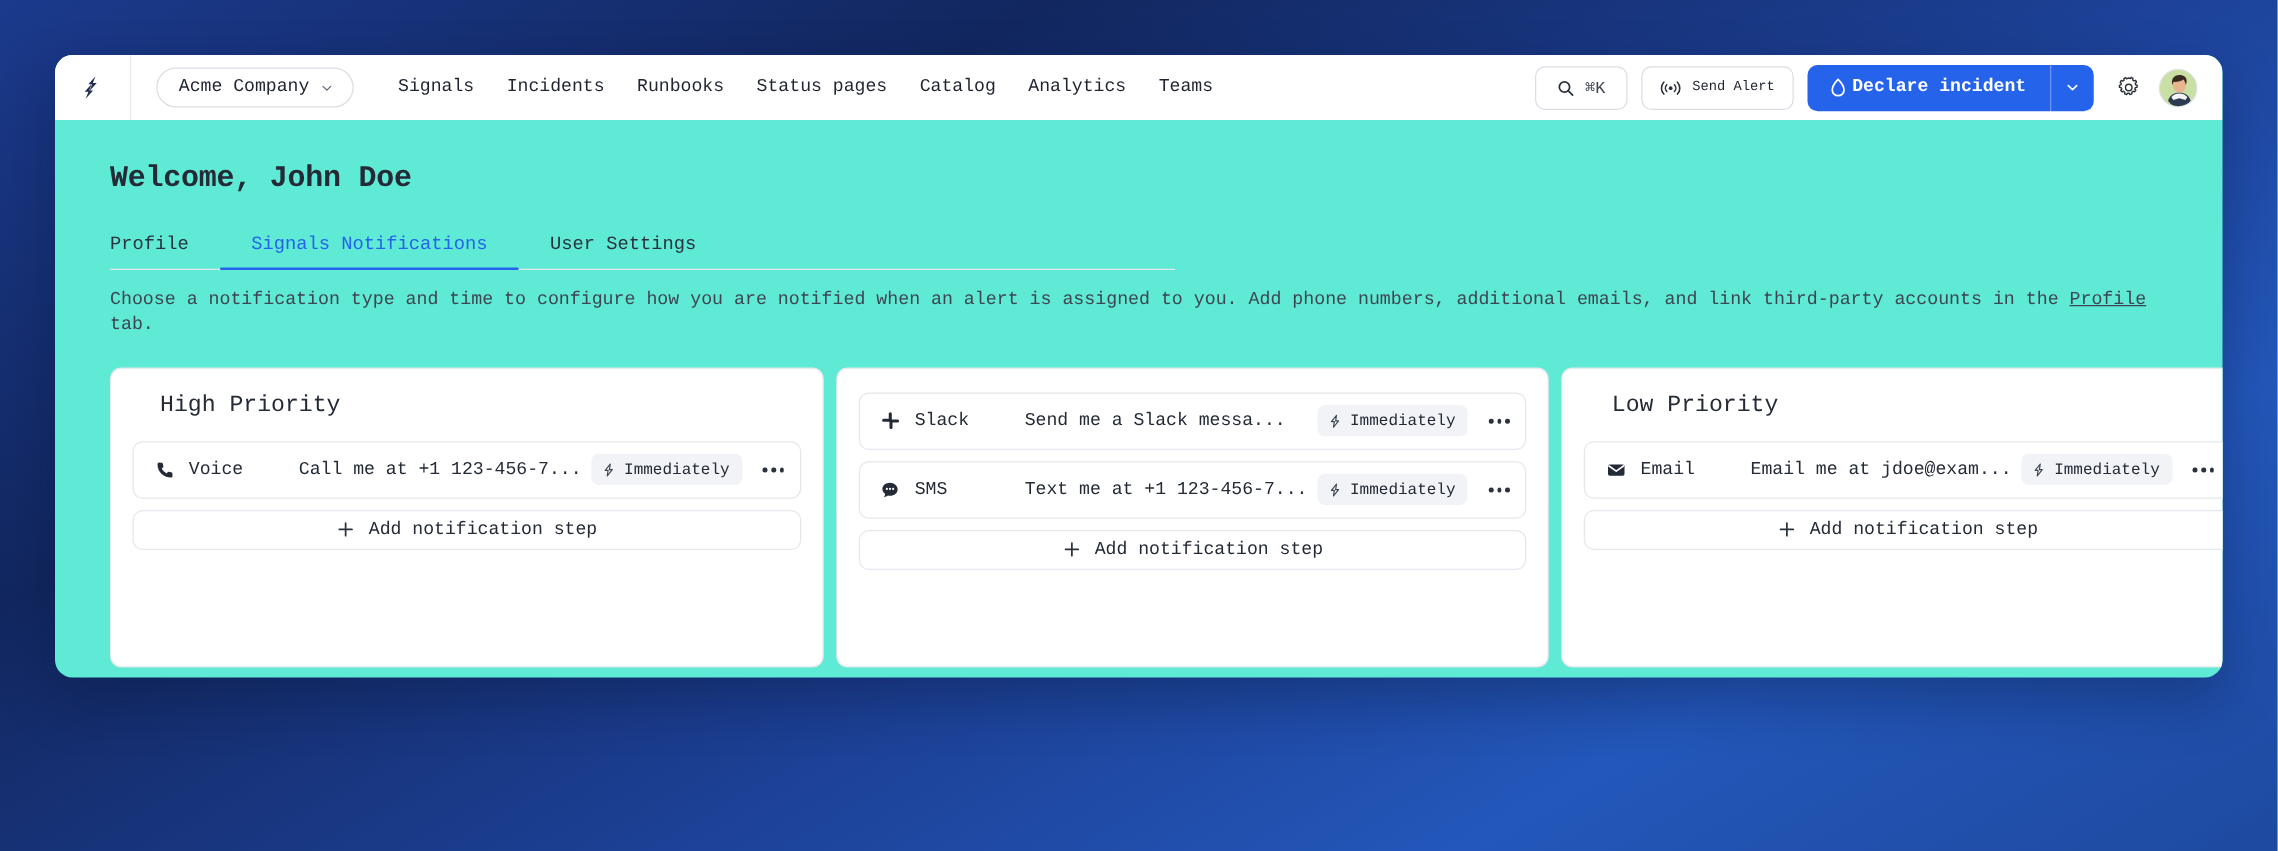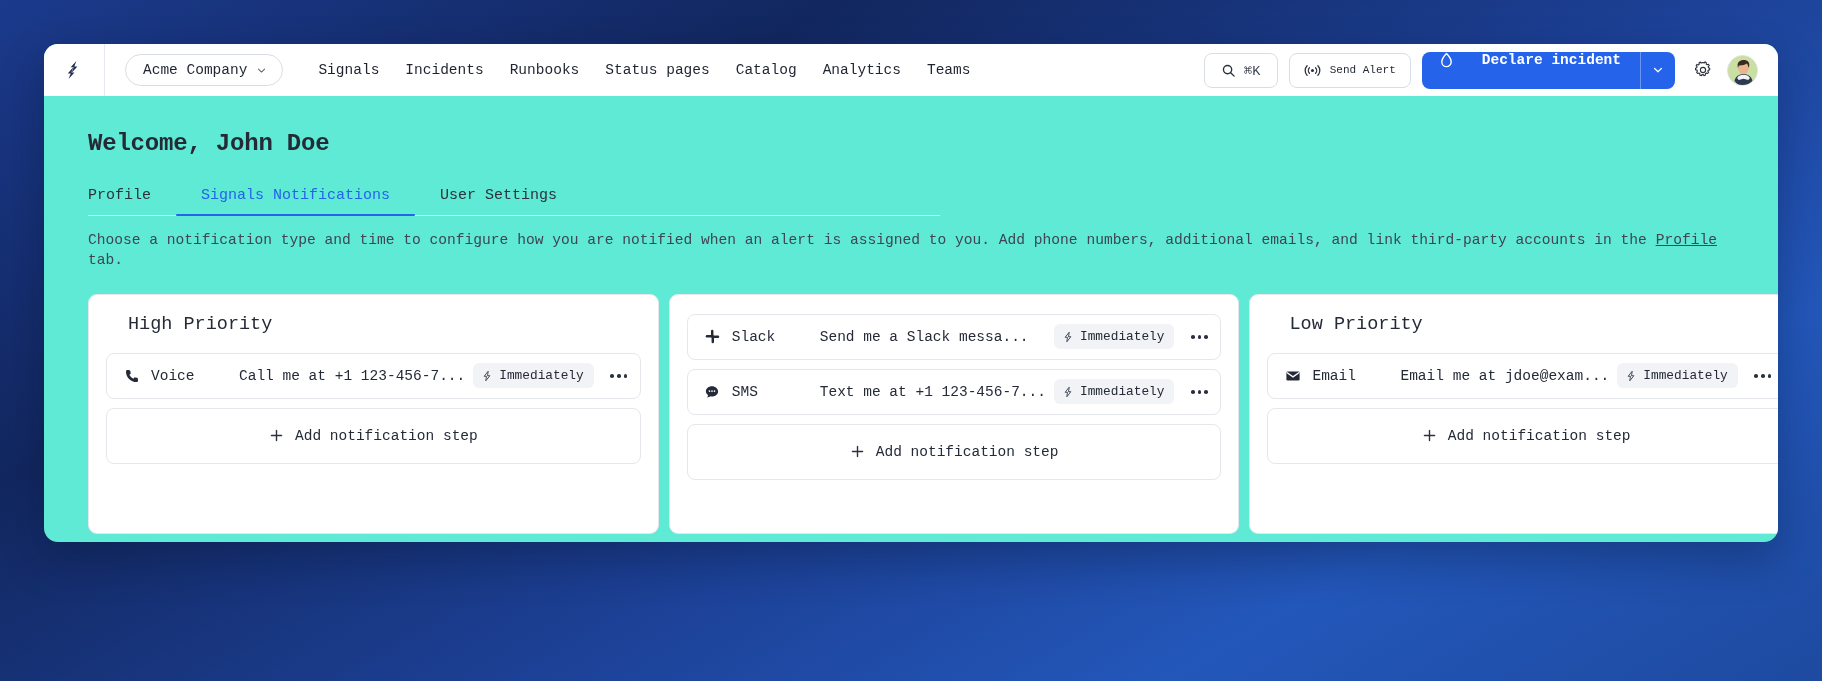--- a/index.html
+++ b/index.html
@@ -133,21 +133,22 @@
   .declare-group {
     display: flex;
     align-items: stretch;
     height: 37px;
     border-radius: 8px;
     overflow: hidden;
     background: #2563eb;
   }
   .declare-main {
     display: flex;
-    gap: 28px;
+    align-items: center;
+    gap: 4px;
     padding: 0 19px 0 17px;
     color: #fff;
     font-size: 14.5px;
     font-weight: bold;
     cursor: pointer;
     white-space: nowrap;
   }
   .declare-sep { width: 1px; background: rgba(255,255,255,0.32); }
   .declare-caret {
     width: 34px;
@@ -322,21 +323,21 @@
     cursor: pointer;
   }
   .kebab i {
     width: 3.6px; height: 3.6px;
     border-radius: 50%;
     background: #2c323d;
     display: block;
   }
 
   .add-step-btn {
-    height: 56px;
+    height: 32px;
     border: 1px solid #e4e7ec;
     border-radius: 8px;
     background: #fff;
     display: flex;
     align-items: center;
     justify-content: center;
     gap: 11px;
     font-size: 14.5px;
     color: #242a36;
     cursor: pointer;

